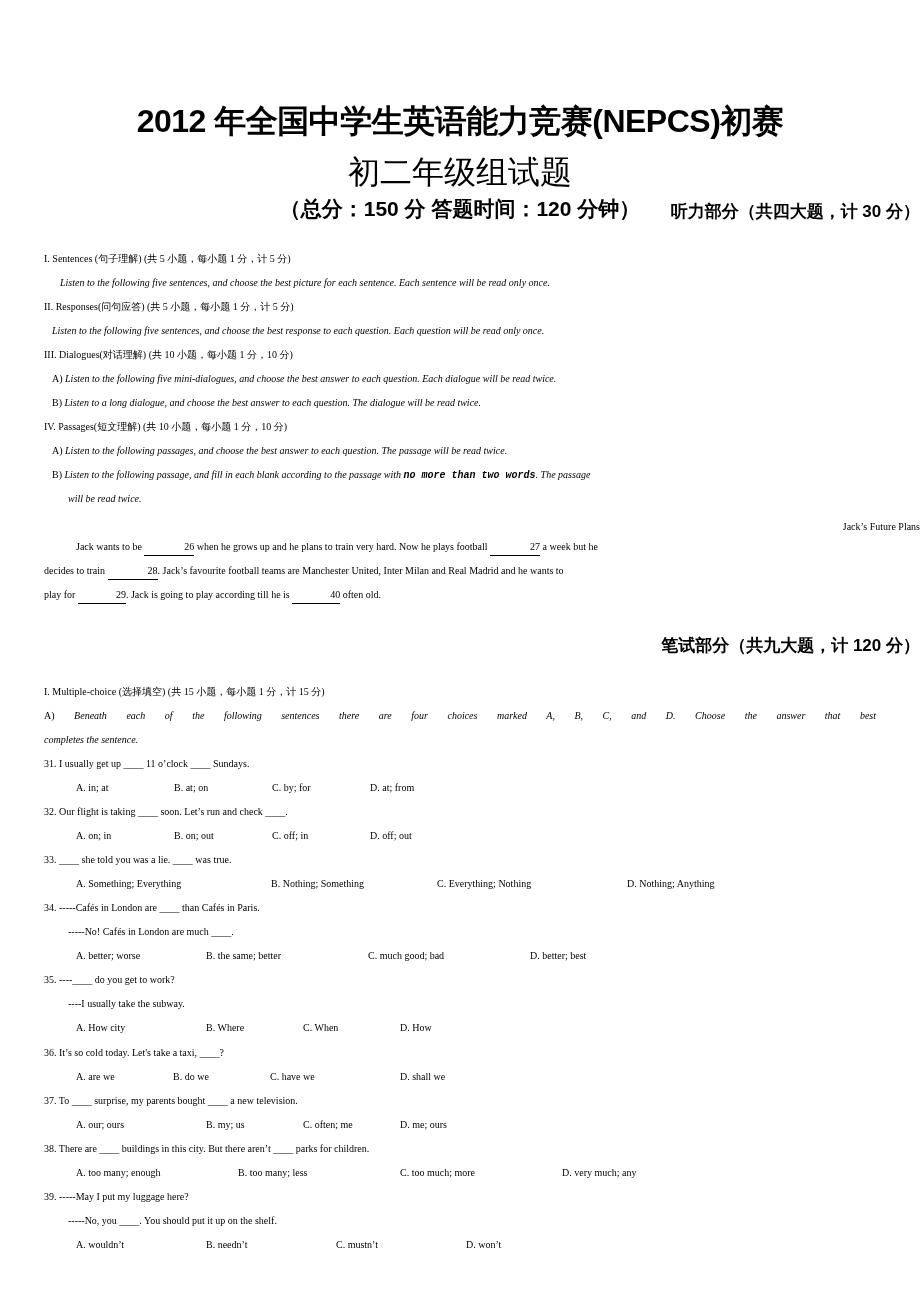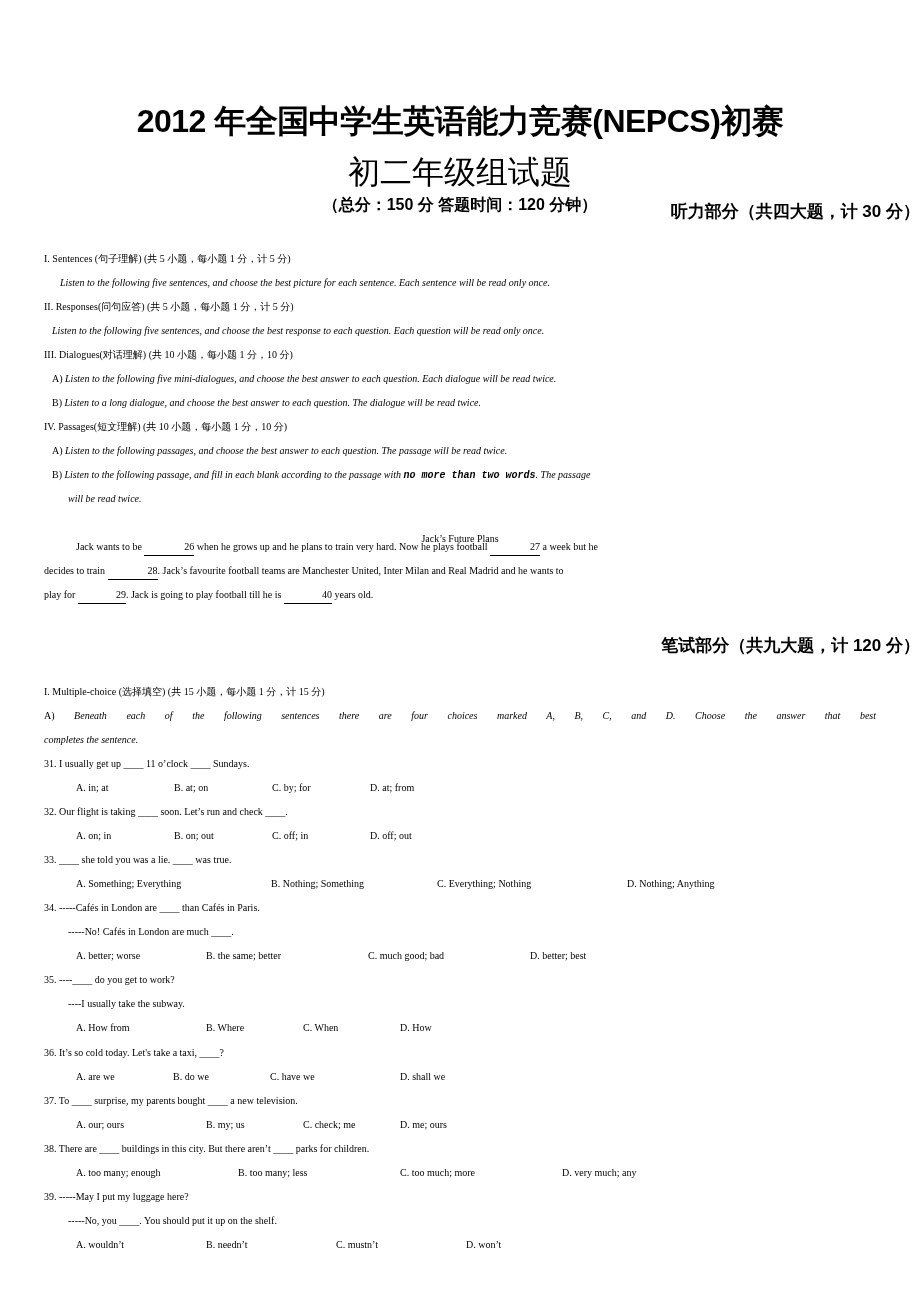--- a/index.html
+++ b/index.html
@@ -1,21 +1,21 @@
 <!DOCTYPE html>
 <html><head>
 <meta charset="utf-8">
 <style>
   html, body { margin: 0; padding: 0; background: #ffffff; }
   body { width: 920px; height: 1302px; position: relative; overflow: hidden; color: #000; font-family: "Liberation Serif", "DejaVu Serif", serif; font-size: 15px; }
   .abs { position: absolute; white-space: nowrap; }
   .title { left: 0; width: 920px; text-align: center; font-family: "Liberation Sans", "DejaVu Sans", sans-serif; font-weight: bold; margin-top: 45px; }
   .t1 { top: 55px; font-size: 32px; letter-spacing: -0.5px; }
   .t2 { top: 106px; font-size: 32px; font-weight: normal; }
-  .t3 { top: 150px; font-size: 16px; }
+  .t3 { top: 150px; font-size: 21px; }
   .sec { left: 0; width: 920px; text-align: right; font-family: "Liberation Sans", "DejaVu Sans", sans-serif; font-weight: bold; font-size: 17px; }
   .line { left: 44px; font-size: 10px; line-height: 20px; }
   .it { font-style: italic; }
   .b { font-weight: bold; font-family: Liberation Mono, monospace; }
   .blank { display: inline-block; border-bottom: 1px solid #000; text-align: right; line-height: 16px; }
   .opt { display: inline-block; }
 </style>
 </head>
 <body>
 
@@ -30,24 +30,24 @@
 <div class="abs line" style="top:297px">II. Responses(问句应答) (共 5 小题，每小题 1 分，计 5 分)</div>
 <div class="abs line it" style="top:321px;left:52px">Listen to the following five sentences, and choose the best response to each question. Each question will be read only once.</div>
 <div class="abs line" style="top:345px">III. Dialogues(对话理解) (共 10 小题，每小题 1 分，10 分)</div>
 <div class="abs line" style="top:369px;left:52px"><span>A)</span> <span class="it">Listen to the following five mini-dialogues, and choose the best answer to each question. Each dialogue will be read twice.</span></div>
 <div class="abs line" style="top:393px;left:52px"><span>B)</span> <span class="it">Listen to a long dialogue, and choose the best answer to each question. The dialogue will be read twice.</span></div>
 <div class="abs line" style="top:417px">IV. Passages(短文理解) (共 10 小题，每小题 1 分，10 分)</div>
 <div class="abs line" style="top:441px;left:52px"><span>A)</span> <span class="it">Listen to the following passages, and choose the best answer to each question. The passage will be read twice.</span></div>
 <div class="abs line" style="top:465px;left:52px"><span>B)</span> <span class="it">Listen to the following passage, and fill in each blank according to the passage with </span><span class="it b">no more than two words</span><span class="it">. The passage</span></div>
 <div class="abs line it" style="top:489px;left:68px">will be read twice.</div>
 
-<div class="abs line" style="top:529px;left:0;width:920px;text-align:center">Jack’s Future Plans</div>
+<div class="abs line" style="top:517px;left:0;width:920px;text-align:right">Jack’s Future Plans</div>
 <div class="abs line" style="top:537px;left:76px"><span>Jack wants to be </span><span class="blank" style="width:50px">26</span><span> when he grows up and he plans to train very hard. Now he plays football </span><span class="blank" style="width:50px">27</span><span> a week but he</span></div>
 <div class="abs line" style="top:561px"><span>decides to train </span> <span class="blank" style="width:50px">28</span><span>. Jack’s favourite football teams are Manchester United, Inter Milan and Real Madrid and he wants to</span></div>
-<div class="abs line" style="top:585px"><span>play for </span> <span class="blank" style="width:48px">29</span><span>. Jack is going to play football till he is </span> <span class="blank" style="width:48px">40</span><span> years old.</span></div>
+<div class="abs line" style="top:585px"><span>play for </span> <span class="blank" style="width:48px">29</span><span>. Jack is going to play according till he is </span> <span class="blank" style="width:48px">40</span><span> often old.</span></div>
 
 <div class="abs sec" style="top:634px">笔试部分（共九大题，计 120 分）</div>
 
 <div class="abs line" style="top:682px">I. Multiple-choice (选择填空) (共 15 小题，每小题 1 分，计 15 分)</div>
 <div class="abs line" style="top:706px;width:832px;text-align:justify;text-align-last:justify"><span>A)</span> <span class="it">Beneath each of the following sentences there are four choices marked A, B, C, and D. Choose the answer that best</span></div>
 <div class="abs line it" style="top:730px">completes the sentence.</div>
 
 <div class="abs line" style="top:754px">31. I usually get up ____ 11 o’clock ____ Sundays.</div>
 <div class="abs line" style="top:778px;left:76px">
   <span class="opt" style="width:98px">A. in; at</span><span class="opt" style="width:98px">B. at; on</span><span class="opt" style="width:98px">C. by; for</span><span class="opt">D. at; from</span>
@@ -65,31 +65,31 @@
 
 <div class="abs line" style="top:898px">34. -----Cafés in London are ____ than Cafés in Paris.</div>
 <div class="abs line" style="top:922px;left:68px">-----No! Cafés in London are much ____.</div>
 <div class="abs line" style="top:946px;left:76px">
   <span class="opt" style="width:130px">A. better; worse</span><span class="opt" style="width:162px">B. the same; better</span><span class="opt" style="width:162px">C. much good; bad</span><span class="opt">D. better; best</span>
 </div>
 
 <div class="abs line" style="top:970px">35. ----____ do you get to work?</div>
 <div class="abs line" style="top:994px;left:68px">----I usually take the subway.</div>
 <div class="abs line" style="top:1018px;left:76px">
-  <span class="opt" style="width:130px">A. How from</span><span class="opt" style="width:97px">B. Where</span><span class="opt" style="width:97px">C. When</span><span class="opt">D. How</span>
+  <span class="opt" style="width:130px">A. How city</span><span class="opt" style="width:97px">B. Where</span><span class="opt" style="width:97px">C. When</span><span class="opt">D. How</span>
 </div>
 
 <div class="abs line" style="top:1043px">36. It’s so cold today. Let's take a taxi, ____?</div>
 <div class="abs line" style="top:1067px;left:76px">
   <span class="opt" style="width:97px">A. are we</span><span class="opt" style="width:97px">B. do we</span><span class="opt" style="width:130px">C. have we</span><span class="opt">D. shall we</span>
 </div>
 
 <div class="abs line" style="top:1091px">37. To ____ surprise, my parents bought ____ a new television.</div>
 <div class="abs line" style="top:1115px;left:76px">
-  <span class="opt" style="width:130px">A. our; ours</span><span class="opt" style="width:97px">B. my; us</span><span class="opt" style="width:97px">C. check; me</span><span class="opt">D. me; ours</span>
+  <span class="opt" style="width:130px">A. our; ours</span><span class="opt" style="width:97px">B. my; us</span><span class="opt" style="width:97px">C. often; me</span><span class="opt">D. me; ours</span>
 </div>
 
 <div class="abs line" style="top:1139px">38. There are ____ buildings in this city. But there aren’t ____ parks for children.</div>
 <div class="abs line" style="top:1163px;left:76px">
   <span class="opt" style="width:162px">A. too many; enough</span><span class="opt" style="width:162px">B. too many; less</span><span class="opt" style="width:162px">C. too much; more</span><span class="opt">D. very much; any</span>
 </div>
 
 <div class="abs line" style="top:1187px">39. -----May I put my luggage here?</div>
 <div class="abs line" style="top:1211px;left:68px">-----No, you ____. You should put it up on the shelf.</div>
 <div class="abs line" style="top:1235px;left:76px">

